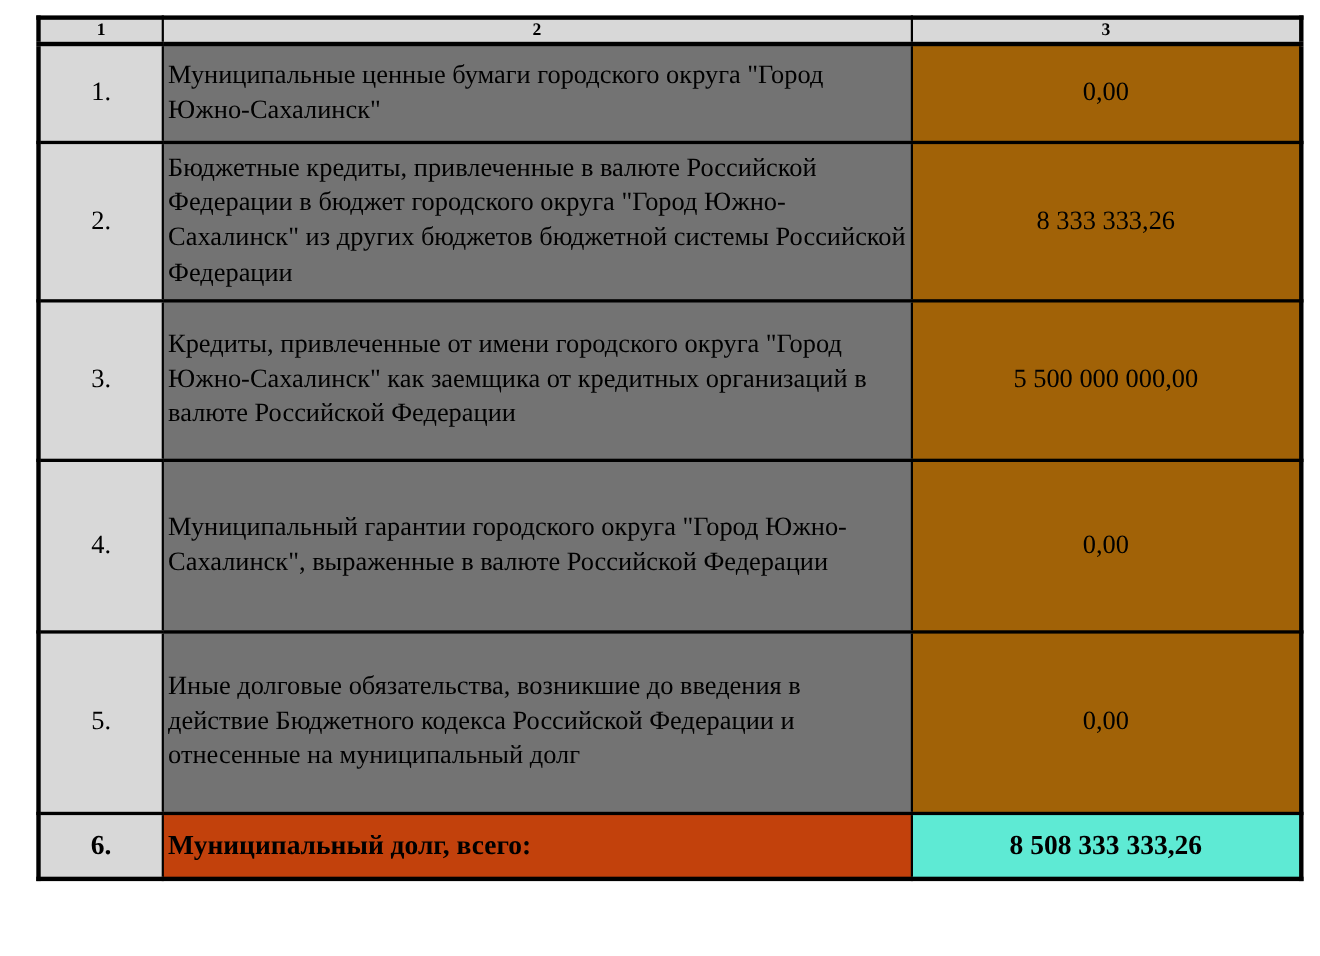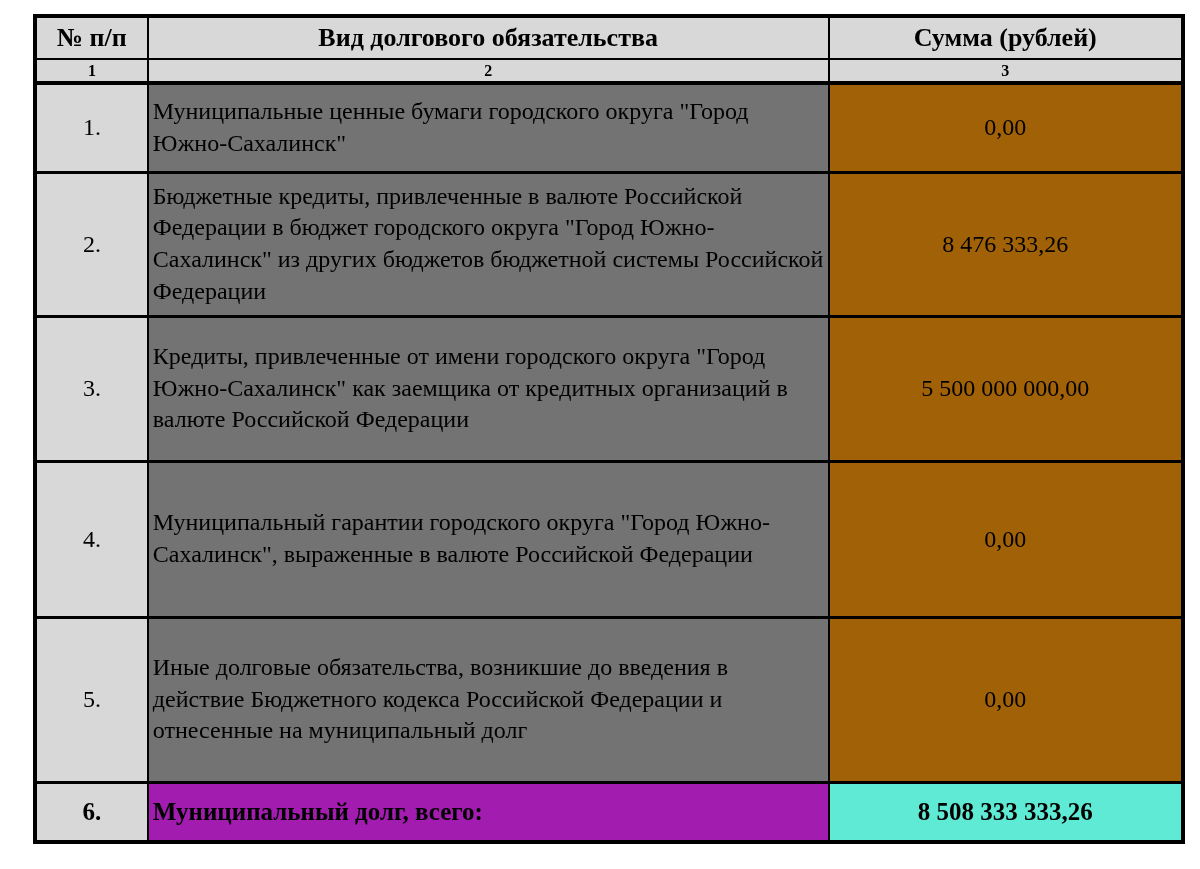--- a/index.html
+++ b/index.html
@@ -79,55 +79,50 @@
   tr.row-3 td { height: 145px; }
   tr.row-4 td { height: 156px; }
   tr.row-5 td { height: 165px; }
   
   tr.total-row td {
     background: #d8d8d8;
     font-weight: bold;
     font-size: 25px;
     height: 60px;
   }
-  tr.total-row td.cell-type { background: #a21caf; }
+  tr.total-row td.cell-type { background: #c2410c; }
   tr.total-row td.cell-amount { background: #5eead4; }
 </style>
 </head>
 <body>
 
 <div class="page">
   <table class="debt-table">
     <colgroup>
       <col class="c-num">
       <col class="c-type">
       <col class="c-amount">
     </colgroup>
     <thead>
-      <tr class="head-row">
-        <th>№ п/п</th>
-        <th>Вид долгового обязательства</th>
-        <th>Сумма (рублей)</th>
-      </tr>
       <tr class="subhead-row">
         <th>1</th>
         <th>2</th>
         <th>3</th>
       </tr>
     </thead>
     <tbody id="rows-body">
       <tr class="row-1">
     <td class="cell-num">1.</td>
     <td class="cell-type">Муниципальные ценные бумаги городского округа "Город Южно-Сахалинск"</td>
     <td class="cell-amount">0,00</td>
   </tr>
         <tr class="row-2">
     <td class="cell-num">2.</td>
     <td class="cell-type">Бюджетные кредиты, привлеченные в валюте Российской Федерации в бюджет городского округа "Город Южно-Сахалинск" из других бюджетов бюджетной системы Российской Федерации</td>
-    <td class="cell-amount">8 476 333,26</td>
+    <td class="cell-amount">8 333 333,26</td>
   </tr>
         <tr class="row-3">
     <td class="cell-num">3.</td>
     <td class="cell-type">Кредиты, привлеченные от имени городского округа "Город Южно-Сахалинск" как заемщика от кредитных организаций в валюте Российской Федерации</td>
     <td class="cell-amount">5 500 000 000,00</td>
   </tr>
         <tr class="row-4">
     <td class="cell-num">4.</td>
     <td class="cell-type">Муниципальный гарантии городского округа "Город Южно-Сахалинск", выраженные в валюте Российской Федерации</td>
     <td class="cell-amount">0,00</td>

